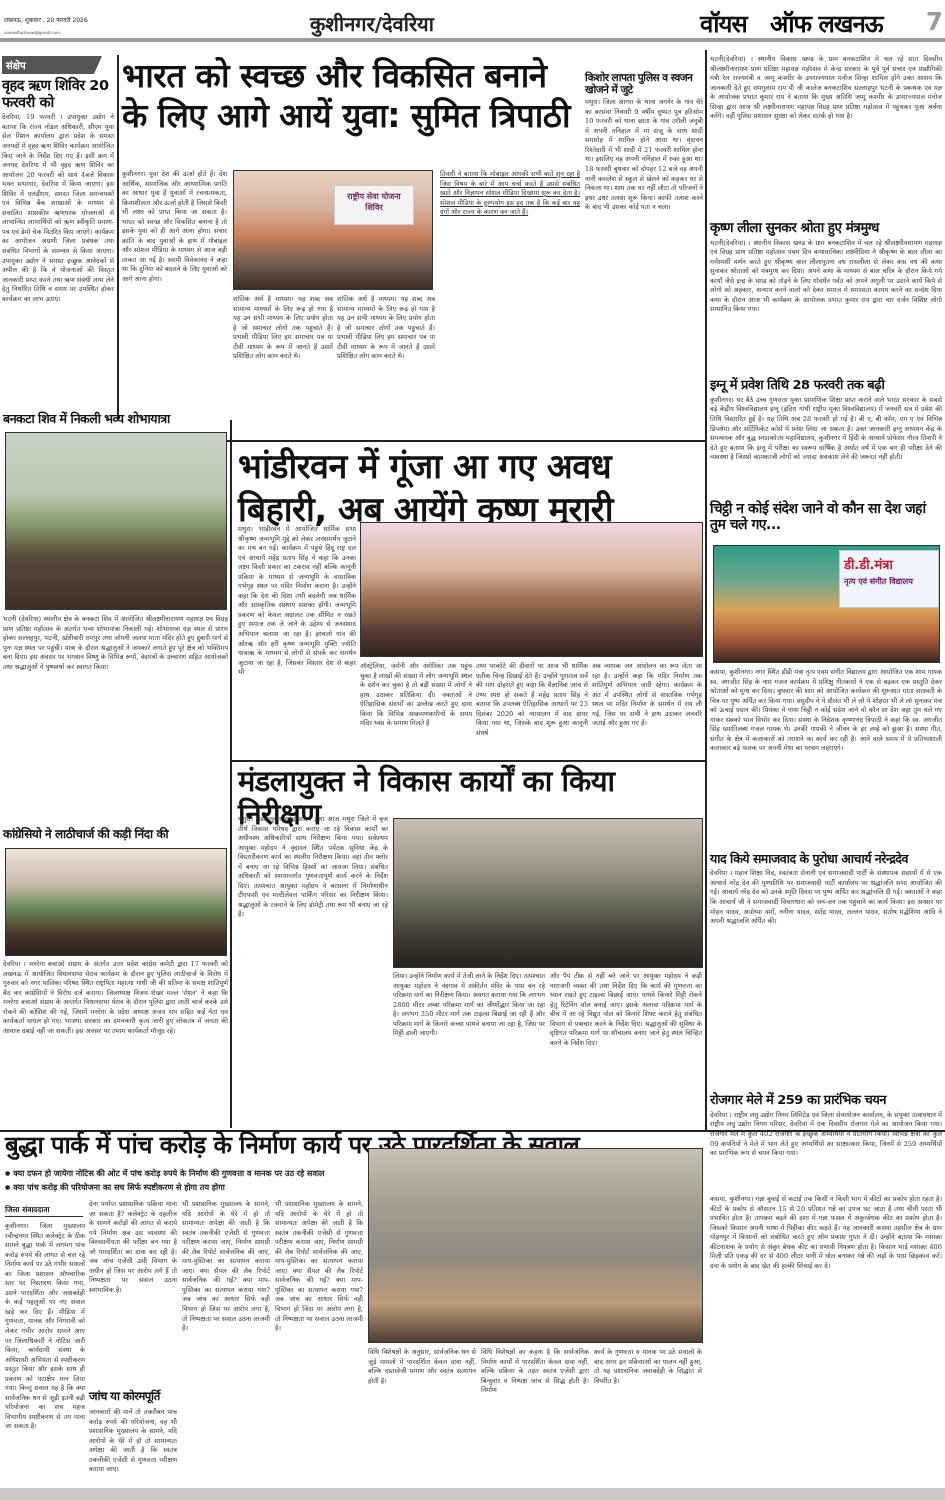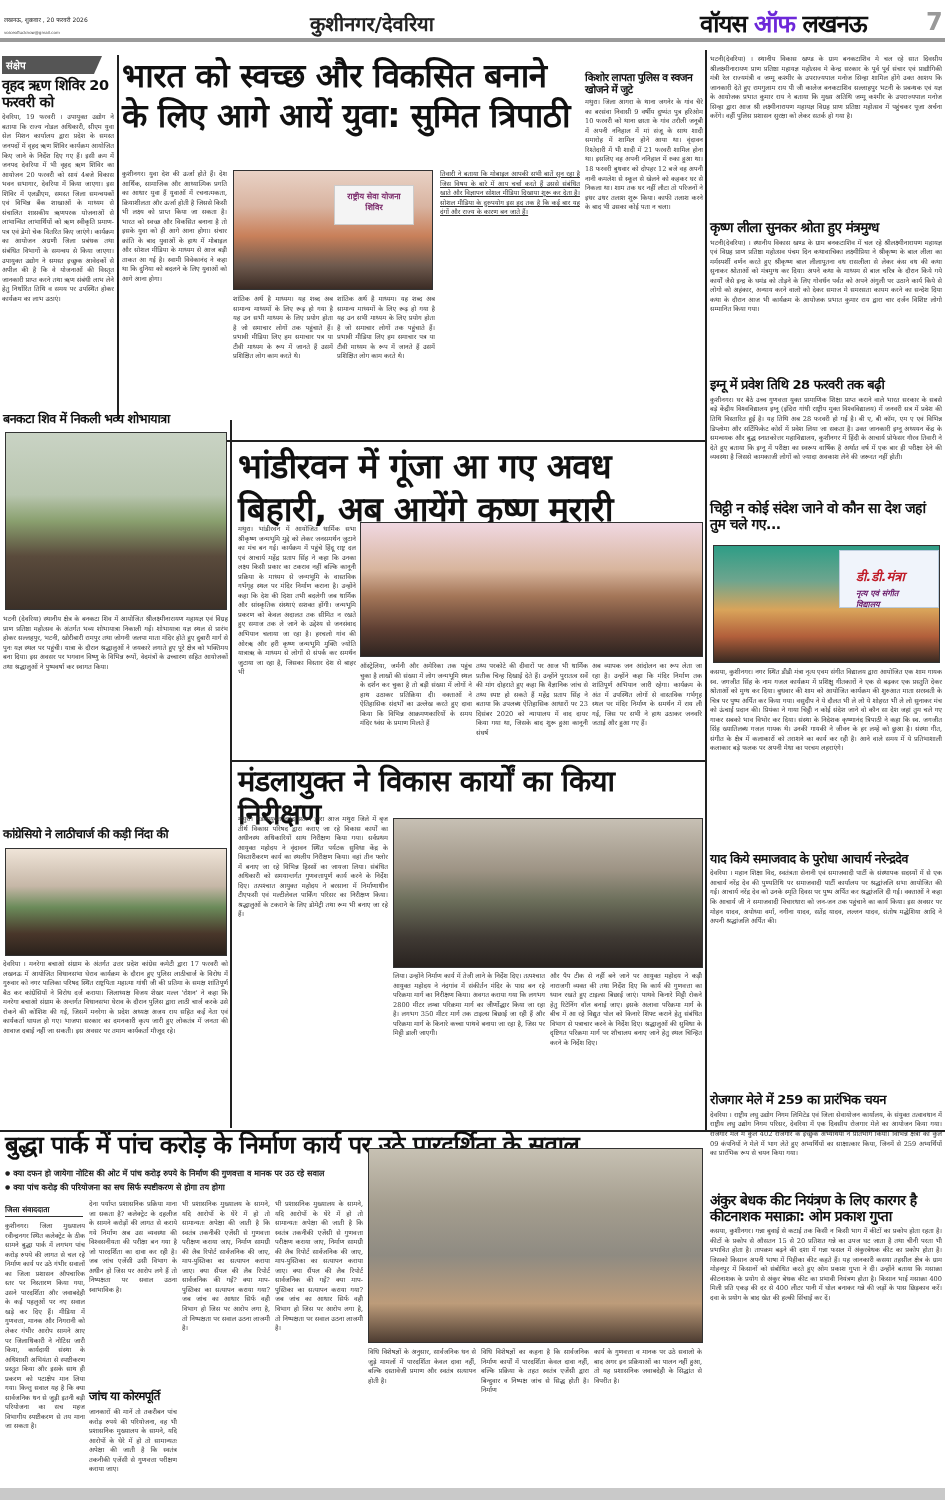--- a/index.html
+++ b/index.html
@@ -4,21 +4,21 @@
 <style>
   * { box-sizing: border-box; margin: 0; padding: 0; }
   html, body { width: 945px; height: 1500px; background: #ffffff; overflow: hidden; }
   body { font-family: "DejaVu Sans", sans-serif; color: #111; position: relative; }
   .abs { position: absolute; }
   .masthead { left: 0; top: 0; width: 945px; height: 42px; border-bottom: 4px solid #9a9a9a; }
   .mh-date { left: 4px; top: 16px; font-size: 6px; color: #222; }
   .mh-email { left: 4px; top: 30px; font-size: 4px; color: #444; }
   .mh-section { left: 310px; top: 10px; font-size: 20px; font-weight: bold; color: #222; font-family: "DejaVu Sans", sans-serif; }
   .mh-brand { left: 700px; top: 6px; font-size: 24px; font-weight: bold; color: #111; font-family: "DejaVu Serif", serif; letter-spacing: -1px; }
-  .mh-brand .grey { color: #6d28d9; }
+  .mh-brand .grey { color: #000000; margin-left: 16px; }
   .mh-page { left: 926px; top: 8px; font-size: 24px; font-weight: bold; color: #999; }
 
   .col-rule { background: #222; width: 1.5px; }
   .hrule { background: #222; height: 1.5px; }
 
   .tag { background: #555; color: #fff; font-size: 10px; font-weight: bold; padding: 2px 4px; }
   .hl { font-weight: bold; color: #111; line-height: 1.15; font-family: "DejaVu Sans", sans-serif; letter-spacing: -0.5px; }
   .body-text { font-size: 6.6px; line-height: 1.45; color: #333; text-align: justify; overflow: hidden; font-family: "DejaVu Serif", serif; }
 
   .photo { overflow: hidden; border: 1px solid #333; }
@@ -84,36 +84,35 @@
   <div class="body-text" style="height:145px;margin-top:3px;">भटनी(देवरिया) । स्थानीय विकास खण्ड के ग्राम बनकटाशिव में चल रहे श्रीलक्ष्मीनारायण महायज्ञ एवं विग्रह प्राण प्रतिष्ठा महोत्सव पंचम दिन कथावाचिका लक्ष्मीप्रिया ने श्रीकृष्ण के बाल लीला का मर्मस्पर्शी वर्णन करते हुए श्रीकृष्ण बाल लीलापूतना वध रासलीला से लेकर कंस वध की कथा सुनाकर श्रोताओं को मंत्रमुग्ध कर दिया। अपने कथा के माध्यम से बाल चरित्र के दौरान किये गये कार्यों जैसे इन्द्र के घमंड को तोड़ने के लिए गोवर्धन पर्वत को अपने अंगुली पर उठाने कार्य किये से लोगो को अहंकार, अन्याय करने वालो को देकर समाज मे समरसता कायम करने का सन्देश दिया कथा के दौरान आज भी कार्यक्रम के आयोजक प्रभात कुमार राय द्वारा चार दर्जन विशिष्ट लोगो सम्मानित किया गया।</div>
 </div>
 <div class="abs" style="left:710px;top:378px;width:232px;">
   <div class="hl" style="font-size:13px;">इग्नू में प्रवेश तिथि 28 फरवरी तक बढ़ी</div>
   <div class="body-text" style="height:100px;margin-top:3px;">कुशीनगर। घर बैठे उच्च गुणवत्ता युक्त प्रामाणिक शिक्षा प्राप्त कराने वाले भारत सरकार के सबसे बड़े केंद्रीय विश्वविद्यालय इग्नू (इंदिरा गांधी राष्ट्रीय मुक्त विश्वविद्यालय) में जनवरी सत्र में प्रवेश की तिथि विस्तारित हुई है। यह तिथि अब 28 फरवरी हो गई है। बी ए, बी कॉम, एम ए एवं विभिन्न डिप्लोमा और सर्टिफिकेट कोर्स में प्रवेश लिया जा सकता है। उक्त जानकारी इग्नू अध्ययन केंद्र के समन्वयक और बुद्ध स्नातकोत्तर महाविद्यालय, कुशीनगर में हिंदी के आचार्य प्रोफेसर गौरव तिवारी ने देते हुए बताया कि इग्नू में परीक्षा का स्वरूप वार्षिक है अर्थात वर्ष में एक बार ही परीक्षा देने की व्यवस्था है जिससे कामकाजी लोगों को ज्यादा अवकाश लेने की जरूरत नहीं होती।</div>
 </div>
 <div class="abs" style="left:710px;top:500px;width:232px;">
   <div class="hl" style="font-size:14px;">चिट्ठी न कोई संदेश जाने वो कौन सा देश जहां तुम चले गए...</div>
 </div>
 <div class="abs photo ph-music" style="left:713px;top:545px;width:227px;height:118px;">
-  <div class="banner" style="right:0;top:4px;width:100px;height:58px;padding:16px;background:#f0f4fb;border-color:#bcd;font-style:italic;">
+  <div class="banner" style="right:0;top:4px;width:100px;height:58px;padding:4px;background:#f0f4fb;border-color:#bcd;">
     <div style="font-size:13px;color:#c01c28;">डी.डी.मंत्रा</div>
     <div style="font-size:8px;color:#6a1b6a;margin-top:2px;">नृत्य एवं संगीत विद्यालय</div>
   </div>
 </div>
 <div class="abs body-text" style="left:710px;top:668px;width:232px;height:180px;">कसया, कुशीनगर। नगर स्थित डीडी मंत्रा नृत्य एवम संगीत विद्यालय द्वारा आयोजित एक शाम गायक स्व. जगजीत सिंह के नाम गजल कार्यक्रम में प्रशिक्षु गीतकारों ने एक से बढ़कर एक प्रस्तुति देकर श्रोताओं को मुग्ध कर दिया। बुधवार की शाम को आयोजित कार्यक्रम की शुरुआत माता सरस्वती के चित्र पर पुष्प अर्पित कर किया गया। वसुदीप ने ये दौलत भी ले लो ये शोहरत भी ले लो सुनाकर मंच को ऊंचाई प्रदान की। प्रियंका ने गाया चिट्ठी न कोई संदेश जाने वो कौन सा देश जहां तुम चले गए गाकर सबको भाव विभोर कर दिया। संस्था के निदेशक कृष्णानंद त्रिपाठी ने कहा कि स्व. जगजीत सिंह ख्यातिलब्ध गजल गायक थे। उनकी गायकी ने जीवन के हर लम्हे को छुआ है। संस्था गीत, संगीत के क्षेत्र में कलाकारों को तराशने का कार्य कर रही है। आने वाले समय में ये प्रतिभाशाली कलाकार बड़े फलक पर अपनी मेधा का परचम लहराएंगे।</div>
 <div class="abs" style="left:710px;top:852px;width:232px;">
   <div class="hl" style="font-size:12.5px;">याद किये समाजवाद के पुरोधा आचार्य नरेन्द्रदेव</div>
   <div class="body-text" style="height:205px;margin-top:3px;">देवरिया । महान शिक्षा विद, स्वतंत्रता सेनानी एवं समाजवादी पार्टी के संस्थापक सदस्यों में से एक आचार्य नरेंद्र देव की पुण्यतिथि पर समाजवादी पार्टी कार्यालय पर श्रद्धांजलि सभा आयोजित की गई। आचार्य नरेंद्र देव को उनके स्मृति दिवस पर पुष्प अर्पित कर श्रद्धांजलि दी गई। वक्ताओं ने कहा कि आचार्य जी ने समाजवादी विचारधारा को जन-जन तक पहुंचाने का कार्य किया। इस अवसर पर मोहन यादव, अयोध्या वर्मा, नगीना यादव, सतेंद्र यादव, लल्लन यादव, संतोष मद्धेशिया आदि ने अपनी श्रद्धांजलि अर्पित की।</div>
 </div>
 <div class="abs" style="left:710px;top:1093px;width:232px;">
   <div class="hl" style="font-size:13px;">रोजगार मेले में 259 का प्रारंभिक चयन</div>
   <div class="body-text" style="height:70px;margin-top:3px;">देवरिया । राष्ट्रीय लघु उद्योग निगम लिमिटेड एवं जिला सेवायोजन कार्यालय, के संयुक्त तत्वावधान में राष्ट्रीय लघु उद्योग निगम परिसर, देवरिया में एक दिवसीय रोजगार मेले का आयोजन किया गया। रोजगार मेले में कुल 402 रोजगार के इच्छुक अभ्यर्थियों ने प्रतिभाग किया। विभिन्न क्षेत्रों की कुल 09 कंपनियों ने मेले में भाग लेते हुए अभ्यर्थियों का साक्षात्कार किया, जिनमें से 259 अभ्यर्थियों का प्रारंभिक रूप से चयन किया गया।</div>
 </div>
 <div class="abs" style="left:710px;top:1192px;width:232px;">
-  <div class="hl" style="font-size:14px;">अंकुर बेधक कीट नियंत्रण के लिए कारगर है कीटनाशक मसाक्रा: ओम प्रकाश गुप्ता</div>
   <div class="body-text" style="height:245px;margin-top:3px;">कसया, कुशीनगर। गन्ना बुवाई से कटाई तक किसी न किसी भाग में कीटों का प्रकोप होता रहता है। कीटों के प्रकोप से औसतन 15 से 20 प्रतिशत गन्ने का उपज घट जाता है तथा चीनी परता भी प्रभावित होता है। तापक्रम बढ़ने की दशा में गन्ना फसल में अंकुरबेधक कीट का प्रकोप होता है। जिसको किसान अपनी भाषा में पिहीका कीट कहते हैं। यह जानकारी कसया तहसील क्षेत्र के ग्राम मोहनपुर में किसानों को संबोधित करते हुए ओम प्रकाश गुप्ता ने दी। उन्होंने बताया कि मसाक्रा कीटनाशक के प्रयोग से अंकुर बेधक कीट का प्रभावी नियंत्रण होता है। किसान भाई मसाक्रा 400 मिली प्रति एकड़ की दर से 400 लीटर पानी में घोल बनाकर गन्ने की जड़ों के पास छिड़काव करें। दवा के प्रयोग के बाद खेत की हल्की सिंचाई कर दें।</div>
 </div>
 
 <div class="abs" style="left:3px;top:412px;width:225px;">
   <div class="hl" style="font-size:12.5px;">बनकटा शिव में निकली भव्य शोभायात्रा</div>
 </div>
 <div class="abs photo ph-crowd" style="left:5px;top:432px;width:222px;height:178px;"></div>
 <div class="abs body-text" style="left:3px;top:615px;width:225px;height:210px;">भटनी (देवरिया) स्थानीय क्षेत्र के बनकटा शिव में आयोजित श्रीलक्ष्मीनारायण महायज्ञ एवं विग्रह प्राण प्रतिष्ठा महोत्सव के अंतर्गत भव्य शोभायात्रा निकाली गई। शोभायात्रा यज्ञ स्थल से प्रारंभ होकर सल्लहपुर, भटनी, खोरीबारी रामपुर तथा जोगनी जलपा माता मंदिर होते हुए दुबारी मार्ग से पुनः यज्ञ स्थल पर पहुंची। यात्रा के दौरान श्रद्धालुओं ने जयकारे लगाते हुए पूरे क्षेत्र को भक्तिमय बना दिया। इस अवसर पर भगवान विष्णु के विभिन्न रूपों, वेदमंत्रों के उच्चारण सहित आयोजकों तथा श्रद्धालुओं ने पुष्पवर्षा कर स्वागत किया।</div>
 
 <div class="abs" style="left:3px;top:828px;width:225px;">

